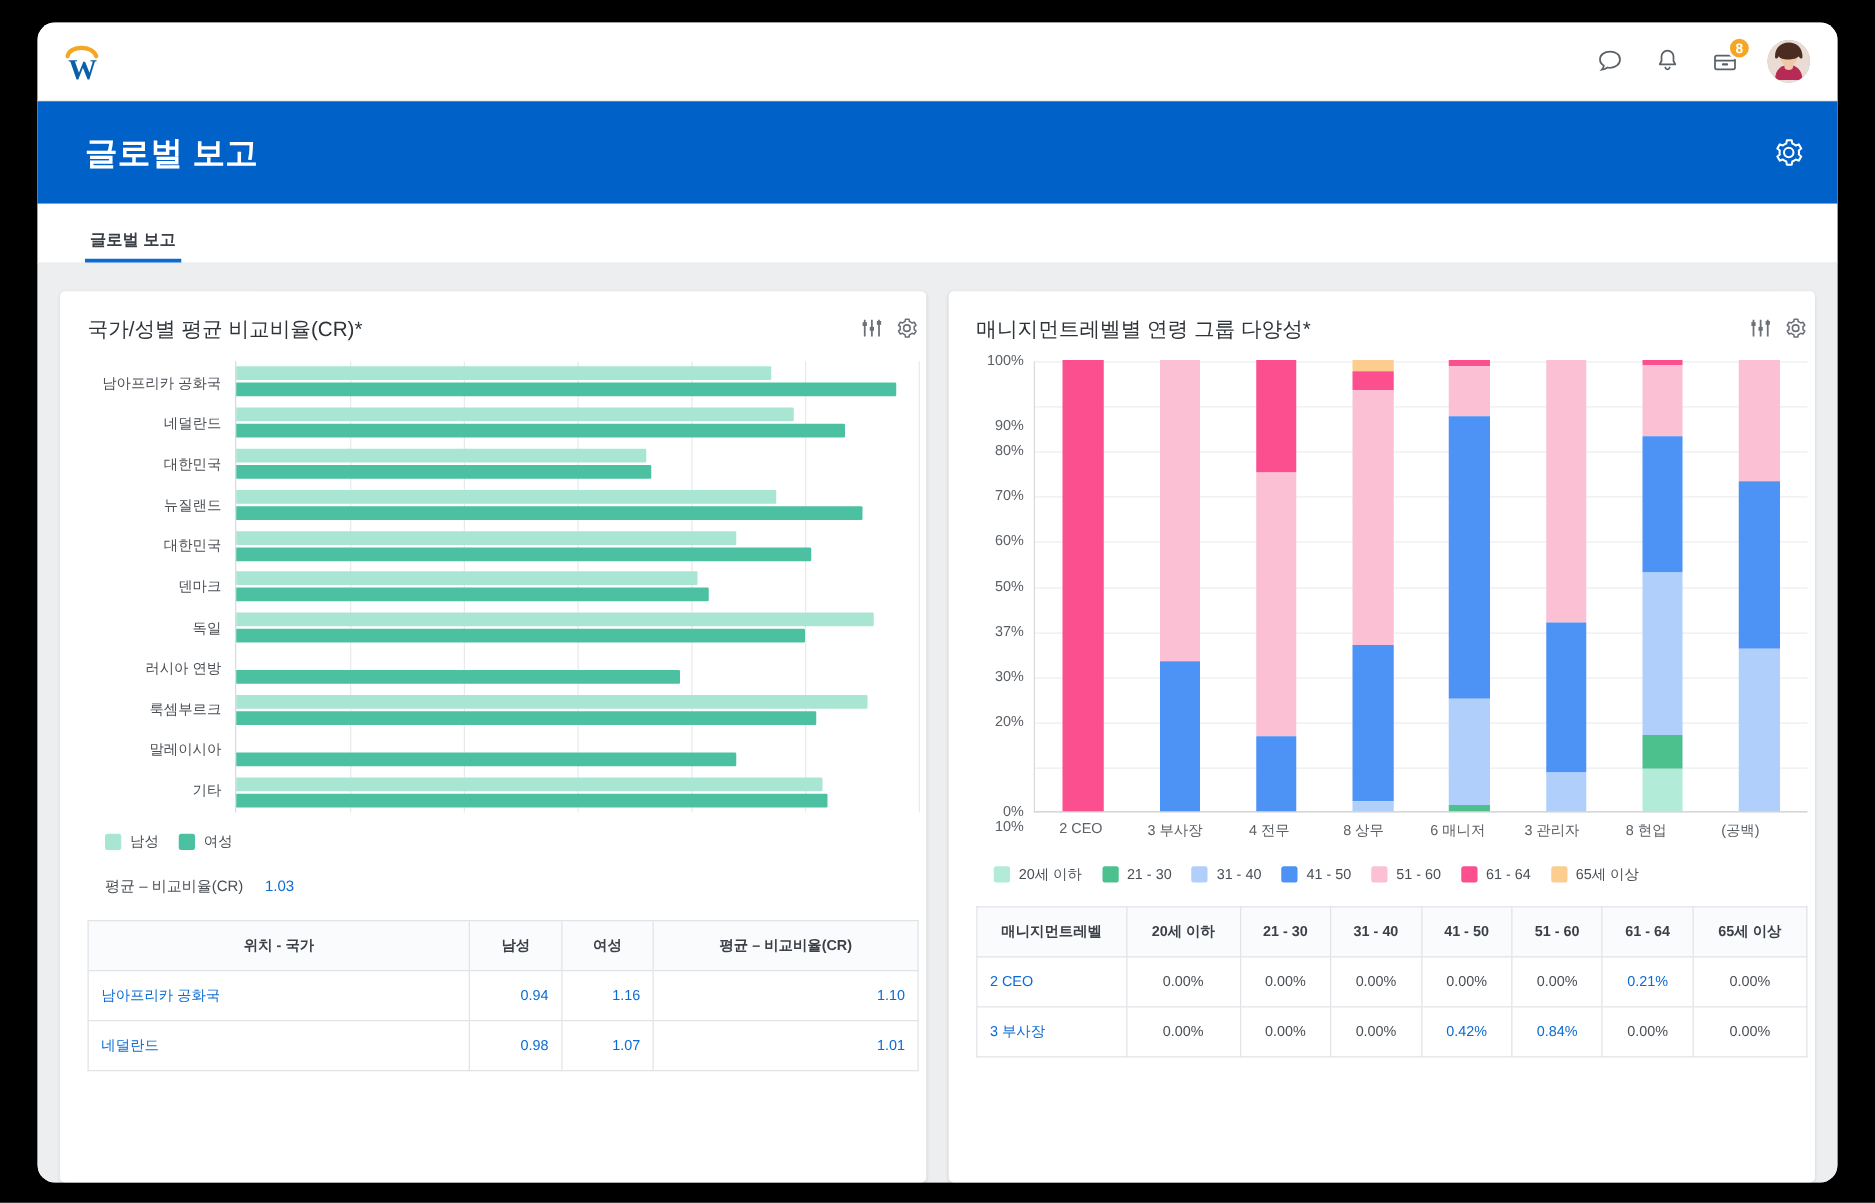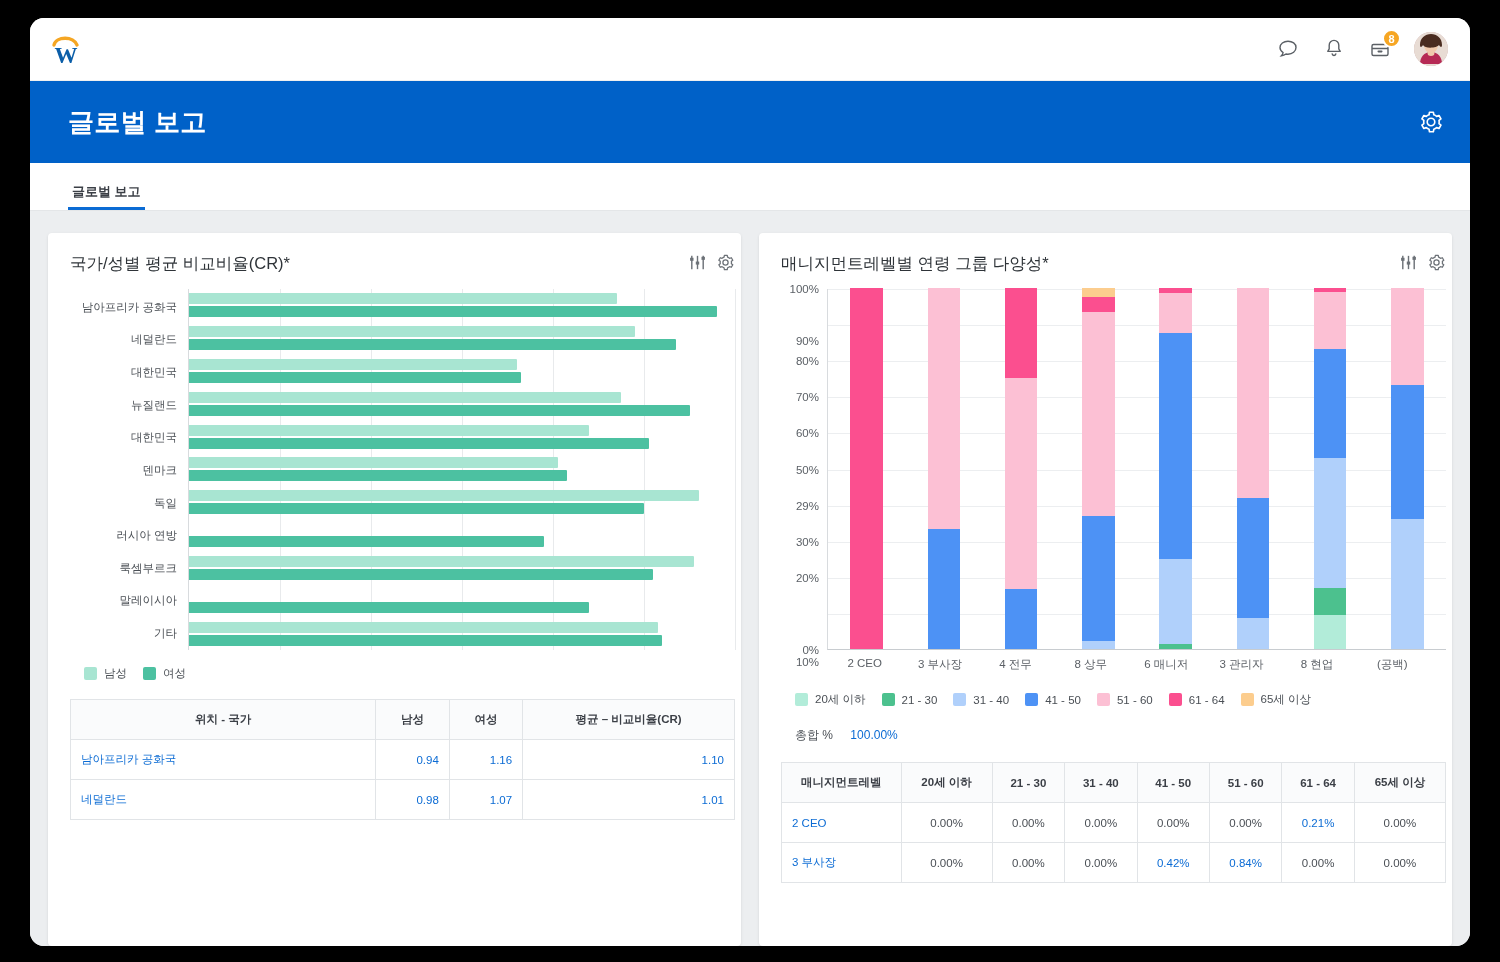--- a/index.html
+++ b/index.html
@@ -346,20 +346,24 @@
           <div class="li">
             <span class="sw" style="background:#a8e5d2"></span>
             <span>남성</span>
           </div>
           <div class="li">
             <span class="sw" style="background:#4cc1a1"></span>
             <span>여성</span>
           </div>
         </div>
 
+      <div class="summary">
+        <span>평균 – 비교비율(CR)</span>
+        <span class="val">1.03</span>
+      </div>
 
       <table class="tbl left">
         <thead>
             <tr id="leftThead">
               <th>위치 - 국가</th>
               <th>남성</th>
               <th>여성</th>
               <th>평균 – 비교비율(CR)</th>
             </tr>
           </thead>
@@ -399,21 +403,21 @@
           </svg>
         </div>
       </div>
 
       <div class="vchart">
         <div class="yaxis-l" id="vYAxis">
             <span class="ylab" style="top: 361px;">0%</span>
             <span class="ylab" style="top: 324.9px; margin-top: 48px;">10%</span>
             <span class="ylab" style="top: 288.8px;">20%</span>
             <span class="ylab" style="top: 252.7px;">30%</span>
-            <span class="ylab" style="top: 216.6px;">29%</span>
+            <span class="ylab" style="top: 216.6px;">37%</span>
             <span class="ylab" style="top: 180.5px;">50%</span>
             <span class="ylab" style="top: 144.4px;">60%</span>
             <span class="ylab" style="top: 108.3px;">70%</span>
             <span class="ylab" style="top: 72.2px;">80%</span>
             <span class="ylab" style="top: 24px; margin-top: 28px;">90%</span>
             <span class="ylab" style="top: 0px;">100%</span>
           </div>
         <div class="vplot" id="vPlot">
             <div class="hgrid" style="top: 324.9px;"></div>
             <div class="hgrid" style="top: 288.8px;"></div>
@@ -506,24 +510,20 @@
           <div class="li">
             <span class="sw" style="background:#fb4f8f"></span>
             <span>61 - 64</span>
           </div>
           <div class="li">
             <span class="sw" style="background:#fccd8e"></span>
             <span>65세 이상</span>
           </div>
         </div>
 
-      <div class="summary">
-        <span>총합 %</span>
-        <span class="val">100.00%</span>
-      </div>
 
       <table class="tbl right">
         <thead>
             <tr id="rightThead">
               <th>매니지먼트레벨</th>
               <th>20세 이하</th>
               <th>21 - 30</th>
               <th>31 - 40</th>
               <th>41 - 50</th>
               <th>51 - 60</th>

